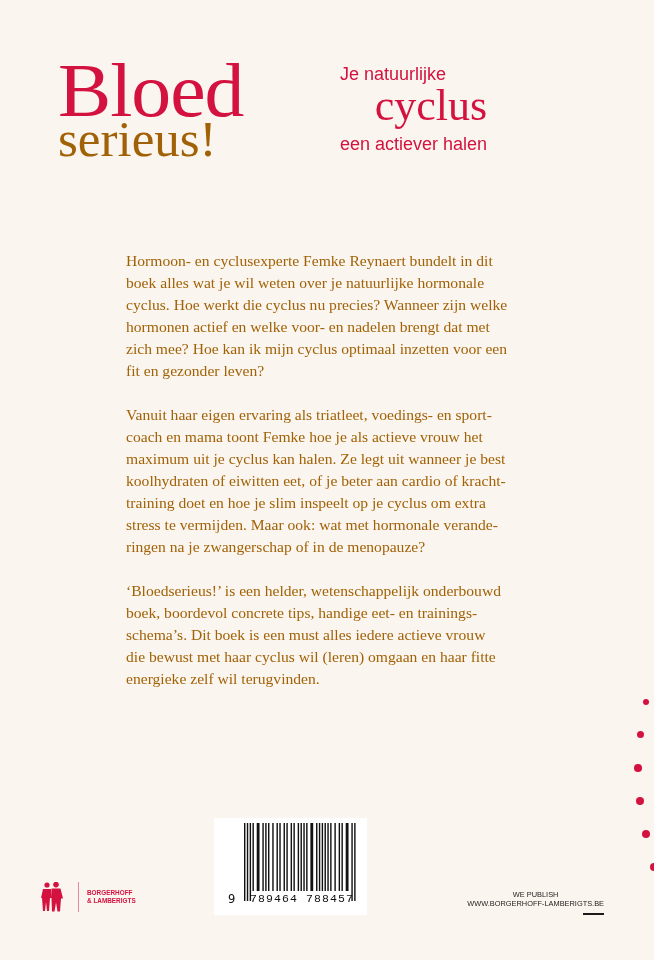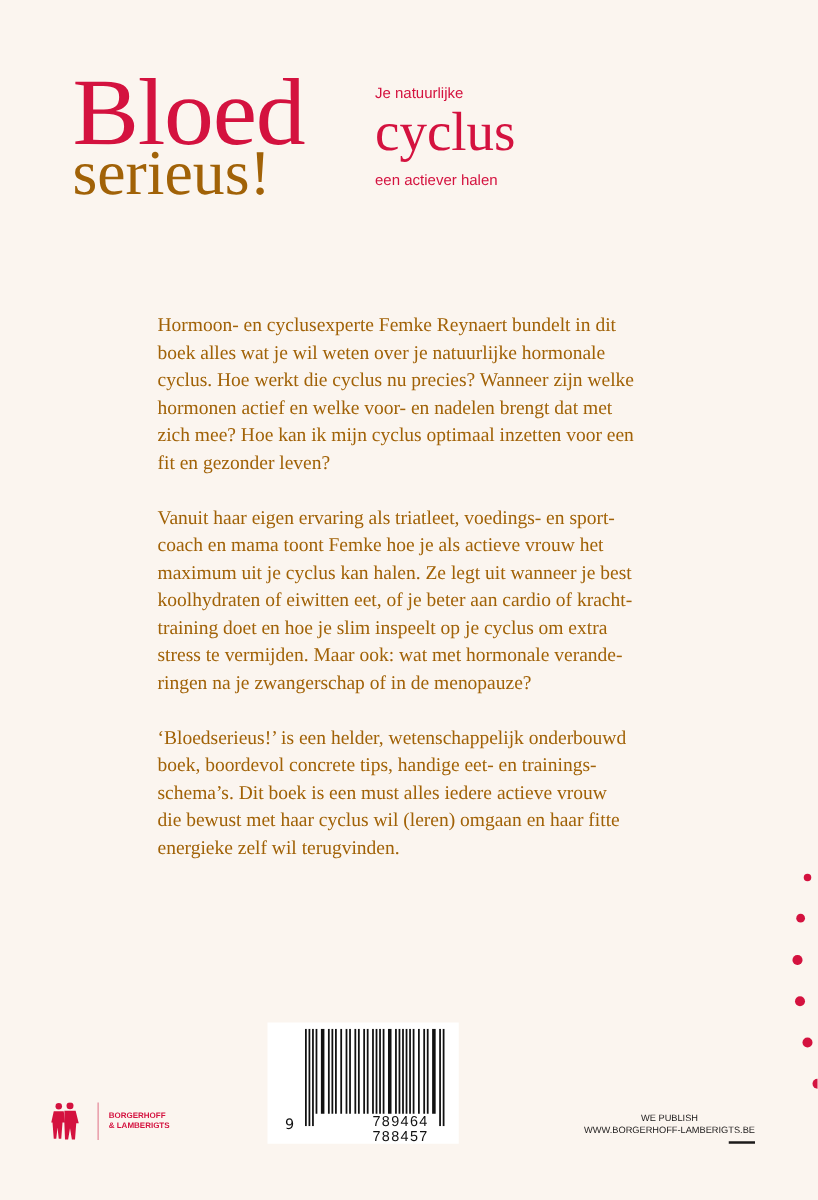--- a/index.html
+++ b/index.html
@@ -31,21 +31,21 @@
     font-size: 51px;
     margin-top: -14px;
     letter-spacing: 0px;
     font-family: "Liberation Serif", serif;
   }
   .subtitle {
     position: absolute; left: 300px; top: 62px;
     color: #D4123F;
     font-family: "Liberation Sans", sans-serif;
   }
-  .sub-line { display: block; font-size: 12px; line-height: 24px; }
+  .sub-line { display: block; font-size: 18px; line-height: 24px; margin-left: 40px; }
   .sub-cyclus {
     display: block;
     font-family: "Liberation Serif", serif;
     font-size: 44px;
     line-height: 44px;
     margin: -2px 0 4px 0;
     text-align: right;
   }
   .blurb {
     position: absolute; left: 126px; top: 250px; width: 440px;
@@ -65,23 +65,22 @@
   }
   .barcode-bars {
     position: absolute; left: 30px; top: 5px; width: 113px; height: 78px;
   }
   .barcode-digit-lead {
     position: absolute; left: 14px; top: 74px;
     font-family: "DejaVu Sans", sans-serif; font-size: 11.5px; color: #111;
   }
   .barcode-digits {
     position: absolute; left: 36px; top: 74px;
-    font-family: Liberation Sans, sans-serif; font-size: 11.5px; color: #111;
+    font-family: Liberation Mono, monospace; font-size: 11.5px; color: #111;
     letter-spacing: 1.1px;
-    margin-left: 48px;
   }
   .pub-logo {
     position: absolute; left: 40px; top: 882px;
     display: flex; align-items: center;
   }
   .pub-divider { width: 1px; height: 30px; background: #E58A9B; margin: 0 8px 0 12px; }
   .pub-name {
     font-family: "Liberation Sans", sans-serif; font-weight: bold;
     font-size: 6.4px; line-height: 8px; color: #D4123F;
   }

